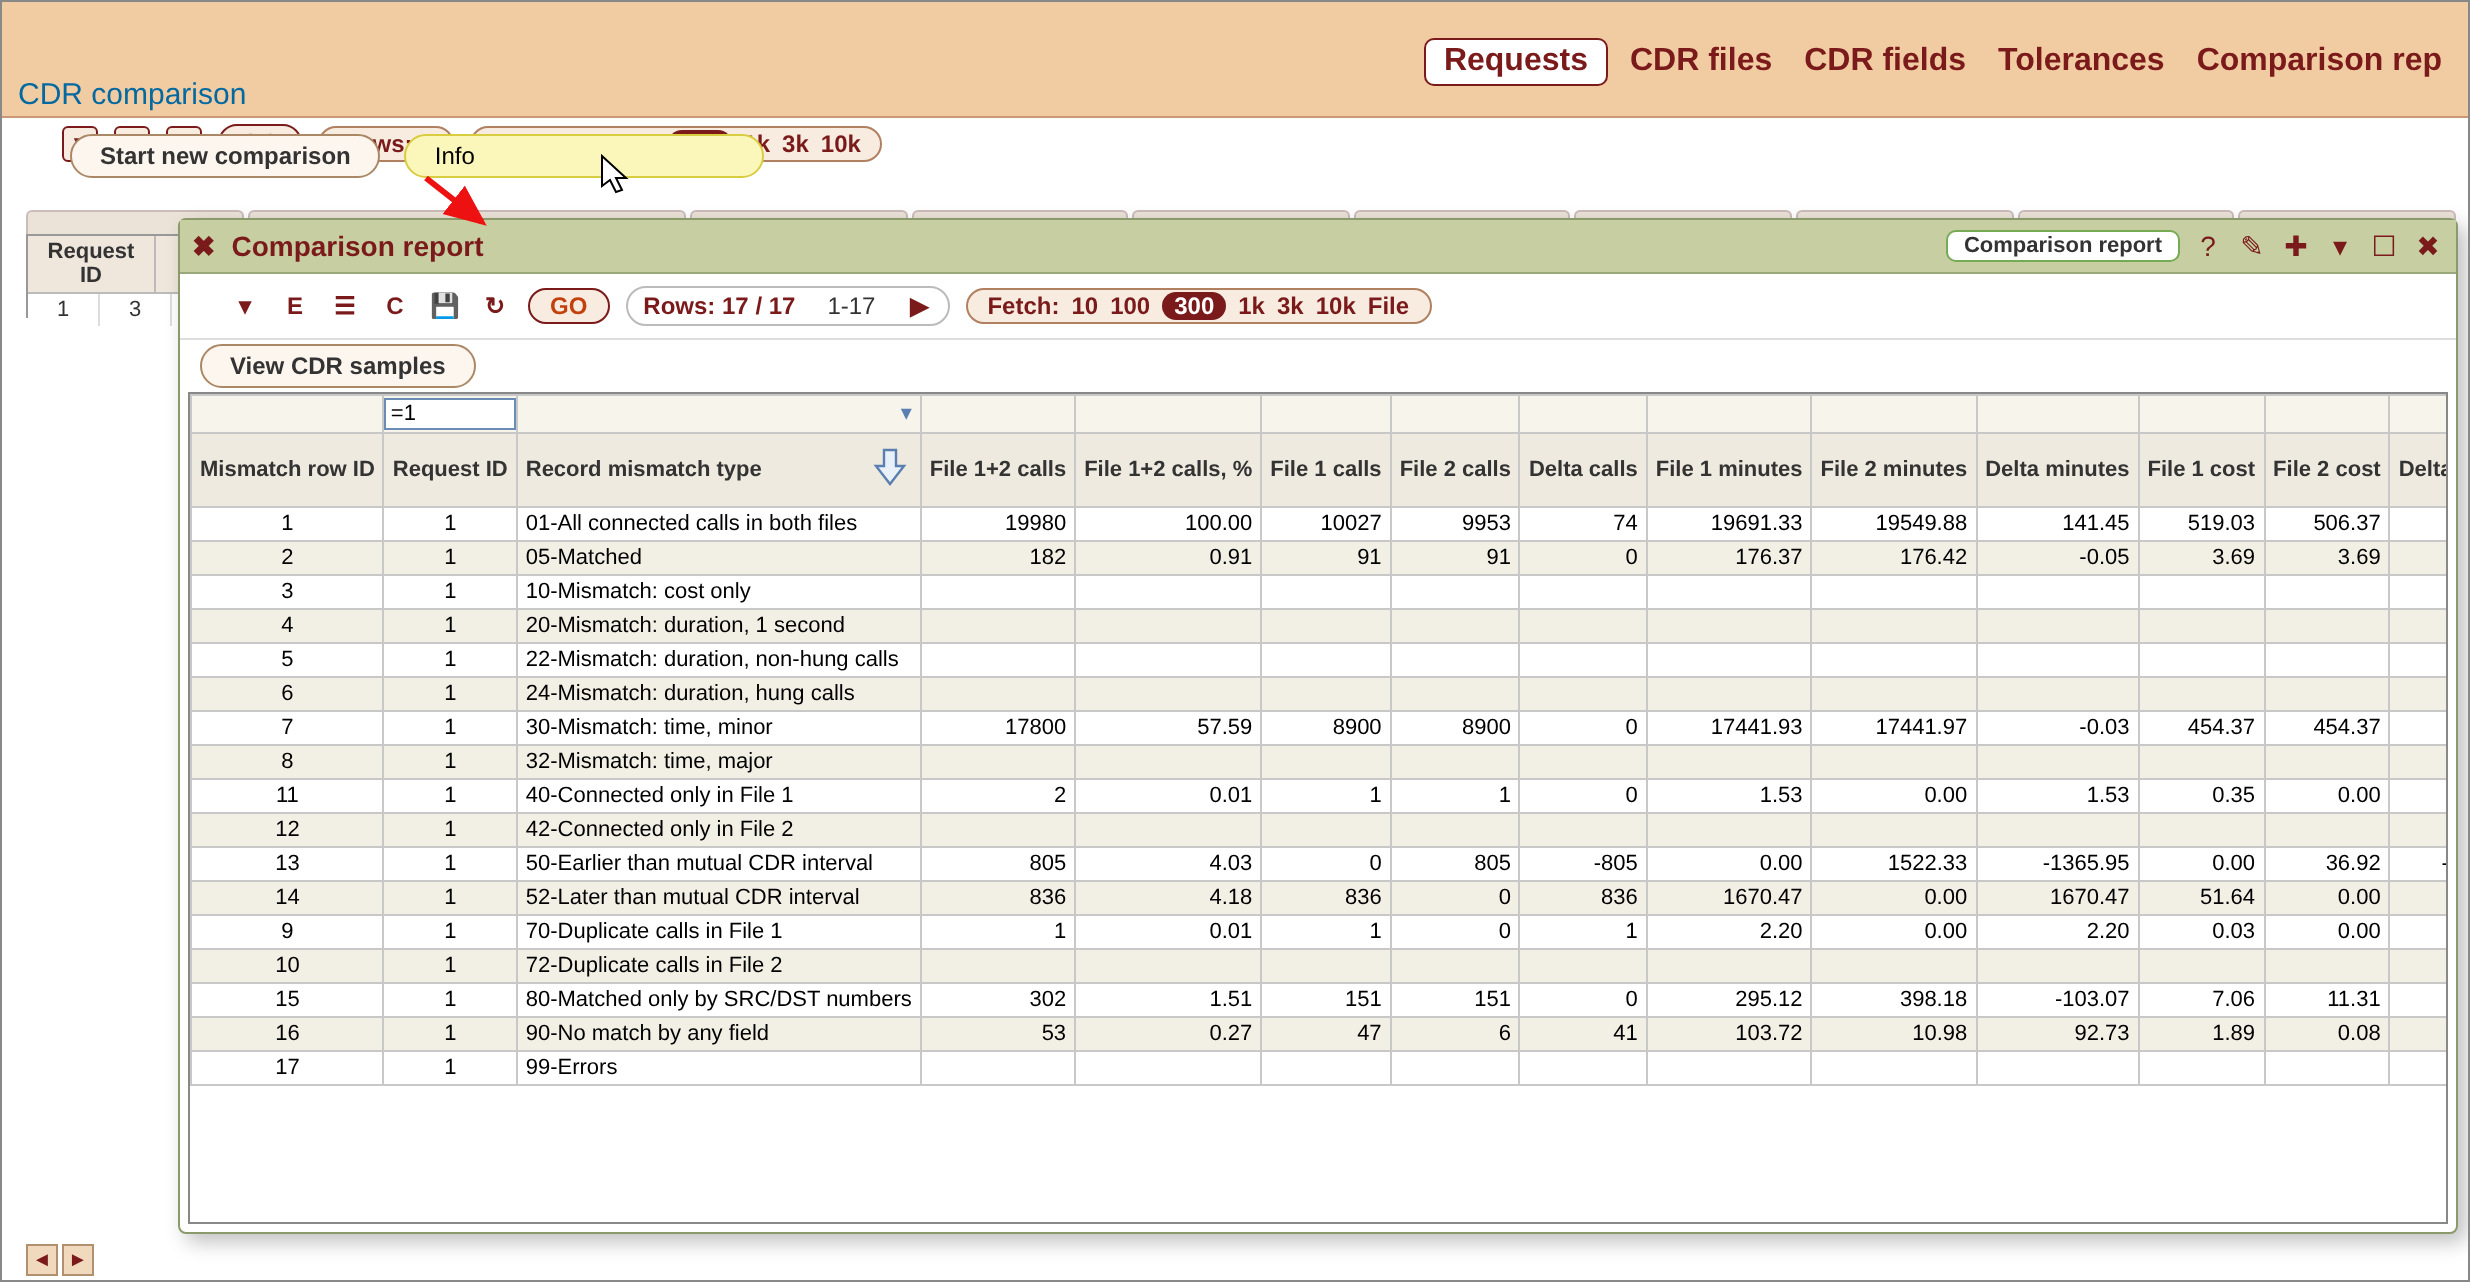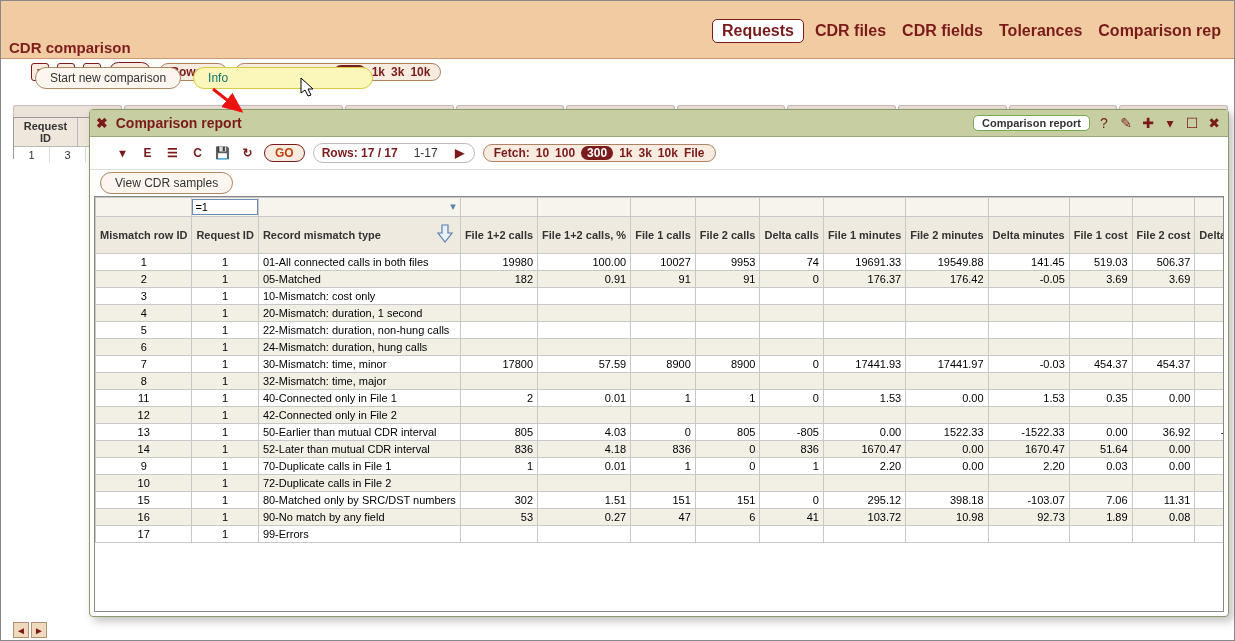--- a/index.html
+++ b/index.html
@@ -1,31 +1,31 @@
 <!DOCTYPE html>
 <html><head>
 <meta charset="utf-8">
 <style>
   html,body{margin:0;padding:0;font-family:Arial,Helvetica,sans-serif;font-size:12px;color:#000;background:#fff;}
   .page{width:1235px;height:641px;position:relative;overflow:hidden;border:1px solid #888;box-sizing:border-box;}
   .top-band{background:#f1cba2;height:58px;border-bottom:1px solid #c97;padding:4px 8px 0 8px;box-sizing:border-box;}
   .title-row{display:flex;align-items:center;justify-content:space-between;}
-  .page-title{font-size:15px;font-weight:bold;color:#7f1d1d;margin-top:34px;}
+  .page-title{font-size:15px;font-weight:normal;color:#0369a1;margin-top:34px;}
   .top-nav{display:flex;gap:6px;align-items:center;font-size:16px;color:#7a1a1a;font-weight:bold;}
   .top-nav .btn-req{background:#fff;border:1.5px solid #7a1a1a;border-radius:5px;padding:2px 9px;color:#7a1a1a;font-weight:bold;}
   .top-nav span{padding:2px 5px;cursor:pointer;}
   .toolbar-row{display:flex;align-items:center;gap:8px;margin-top:6px;}
   .tb-icon{width:16px;height:16px;border:1px solid #7a1a1a;border-radius:3px;display:inline-flex;align-items:center;justify-content:center;color:#7a1a1a;font-weight:bold;font-size:11px;background:#f8ece0;}
   .go-btn{border:1.5px solid #7a1a1a;border-radius:10px;padding:1px 10px;font-weight:bold;color:#c2410c;background:#f8ece0;font-size:13px;}
   .pill{border:1px solid #b08060;border-radius:11px;padding:1px 10px;background:#f8ece0;color:#7a1a1a;font-weight:bold;font-size:12px;display:inline-flex;align-items:center;gap:6px;}
   .pill .opt{cursor:pointer;}
   .pill .opt.sel{background:#7a1a1a;color:#fff;border-radius:8px;padding:0 6px;}
   .sub-row{padding:8px 0 4px 34px;display:flex;gap:12px;align-items:center;}
-  .round-btn{border:1px solid #aa8866;border-radius:12px;padding:3px 14px;background:#fdf6ef;color:#333;font-size:12px;cursor:pointer;}
-  .info-pill{border:1px solid #d8cc3f;border-radius:12px;padding:3px 14px 3px 14px;background:#fbf7bb;color:#0f766e;font-size:12px;width:150px;text-align:left;}
+  .round-btn{border:1px solid #aa8866;border-radius:12px;padding:3px 14px;background:#fdf6ef;color:#333;font-size:12px;cursor:pointer;font-weight:bold;}
+  .info-pill{border:1px solid #d8cc3f;border-radius:12px;padding:3px 14px 3px 14px;background:#fbf7bb;color:#000000;font-size:12px;width:150px;text-align:left;}
   .bg-grid{position:absolute;left:12px;top:104px;right:6px;}
   .bg-tabs{height:12px;display:flex;gap:2px;}
   .bg-tabs div{flex:1;background:#ece3d8;border:1px solid #cbb;border-bottom:none;border-radius:3px 3px 0 0;}
   .bg-table{border:1px solid #999;background:#f4eee6;height:40px;}
   .bg-head{display:flex;}
   .bg-head div{border-right:1px solid #bbb;border-bottom:1px solid #bbb;padding:2px 4px;font-size:11px;color:#333;text-align:center;background:#efe7dc;font-weight:bold;}
   .bg-body{display:flex;}
   .bg-body div{border-right:1px solid #ddd;padding:2px 4px;font-size:11px;color:#333;background:#fff;}
   
   .popup{position:absolute;left:88px;top:108px;width:1138px;height:506px;border:1.5px solid #8a9a6a;border-radius:4px;box-shadow:4px 4px 10px rgba(0,0,0,0.25);background:#fff;display:flex;flex-direction:column;}
@@ -402,21 +402,21 @@
               <td class="ctr">13</td>
               <td class="ctr">1</td>
               <td class="txt">50-Earlier than mutual CDR interval</td>
               <td class="num">805</td>
               <td class="num">4.03</td>
               <td class="num">0</td>
               <td class="num">805</td>
               <td class="num">-805</td>
               <td class="num">0.00</td>
               <td class="num">1522.33</td>
-              <td class="num">-1522.33</td>
+              <td class="num">-1365.95</td>
               <td class="num">0.00</td>
               <td class="num">36.92</td>
               <td class="num">-36.92</td>
             </tr>
             <tr>
               <td class="ctr">14</td>
               <td class="ctr">1</td>
               <td class="txt">52-Later than mutual CDR interval</td>
               <td class="num">836</td>
               <td class="num">4.18</td>

